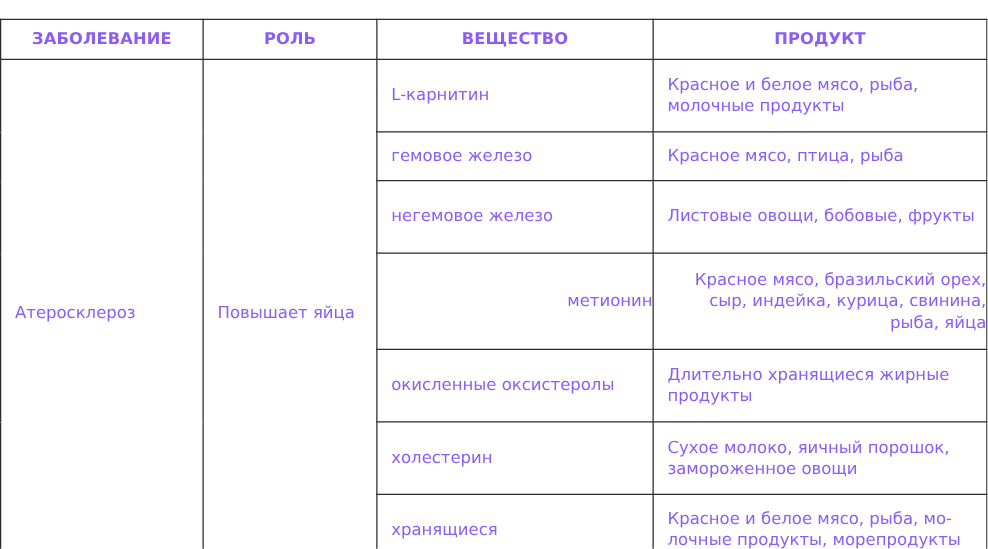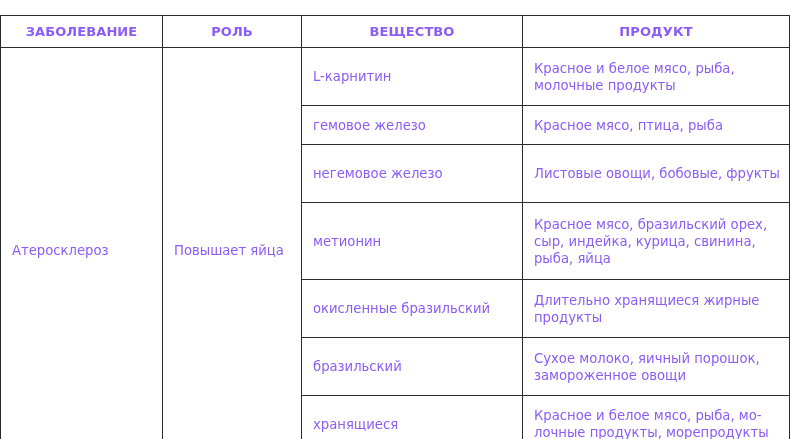--- a/index.html
+++ b/index.html
@@ -28,21 +28,21 @@
     padding: 0;
     letter-spacing: 0.1px;
   }
   col.c1 { width: 162px; }
   col.c2 { width: 139px; }
   col.c3 { width: 221px; }
   col.c4 { width: 267px; }
   tr.r1 td { height: 57px; }
   tr.r2 td { height: 38px; margin-top: 17px; }
   tr.r3 td { height: 57px; }
-  tr.r4 td { height: 76px; }
+  tr.r4 td { height: 76px; text-align: right; }
   tr.r5 td { height: 57px; }
   tr.r6 td { height: 57px; }
   tr.r7 td { height: 56px; }
   td.product { padding-left: 12px; padding-right: 6px; }
 </style>
 </head>
 <body>
 
 <table class="main">
   <colgroup>
@@ -72,25 +72,25 @@
     </tr>
     <tr class="r3">
       <td>негемовое железо</td>
       <td class="product">Листовые овощи, бобовые, фрукты</td>
     </tr>
     <tr class="r4">
       <td>метионин</td>
       <td class="product">Красное мясо, бразильский орех, сыр, индейка, курица, свинина, рыба, яйца</td>
     </tr>
     <tr class="r5">
-      <td>окисленные бразильский</td>
+      <td>окисленные оксистеролы</td>
       <td class="product">Длительно хранящиеся жирные продукты</td>
     </tr>
     <tr class="r6">
-      <td>бразильский</td>
+      <td>холестерин</td>
       <td class="product">Сухое молоко, яичный порошок, замороженное овощи</td>
     </tr>
     <tr class="r7">
       <td>хранящиеся</td>
       <td class="product">Красное и белое мясо, рыба, мо-лочные продукты, морепродукты</td>
     </tr>
   </tbody>
 </table>
 
 </body></html>

